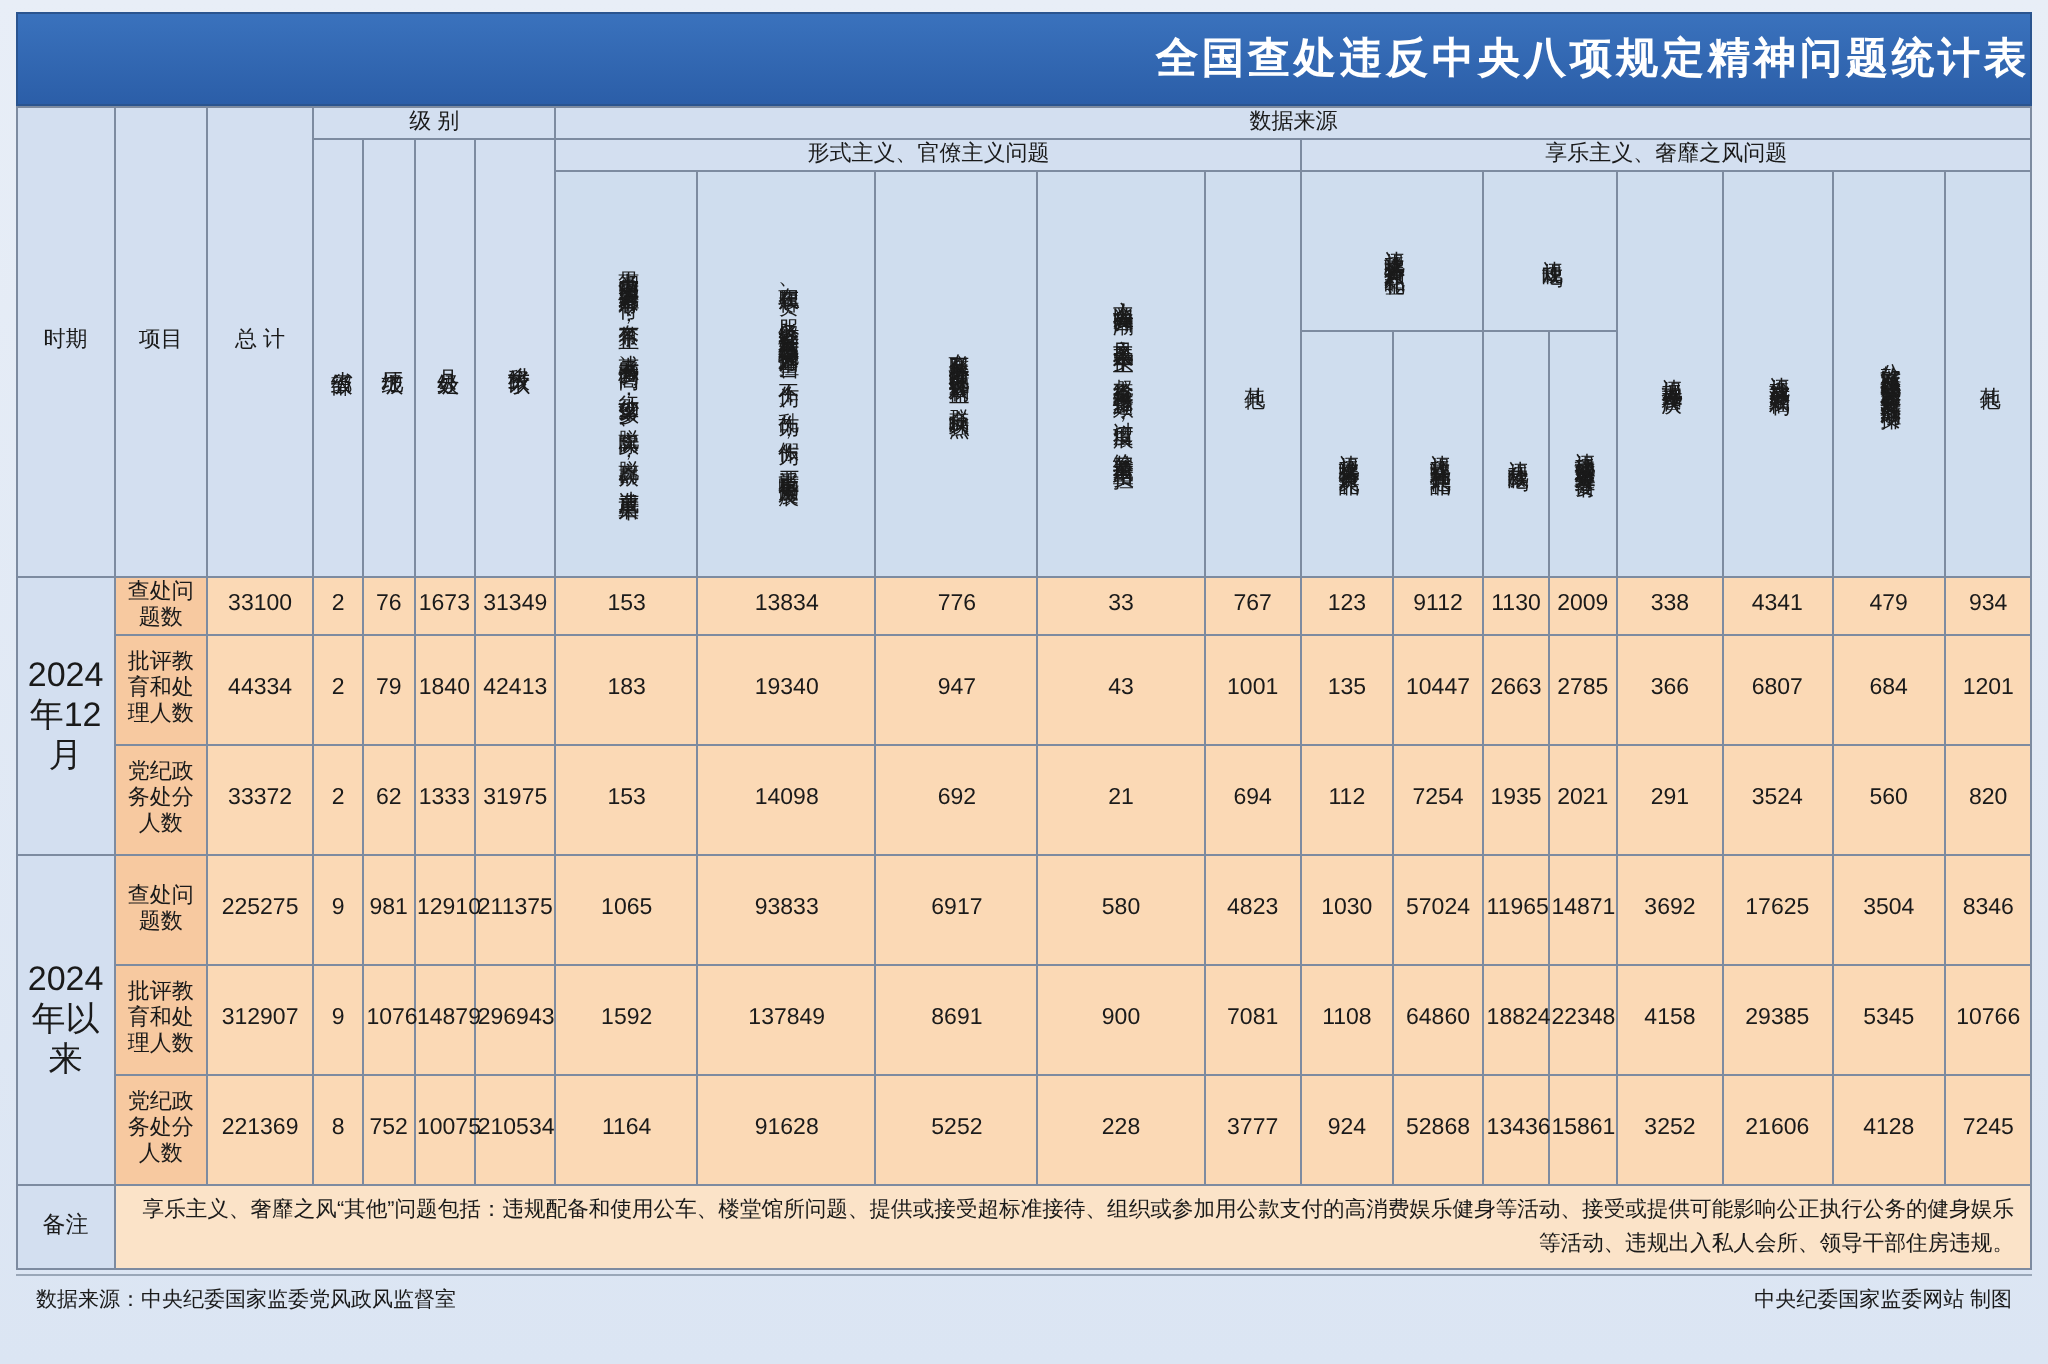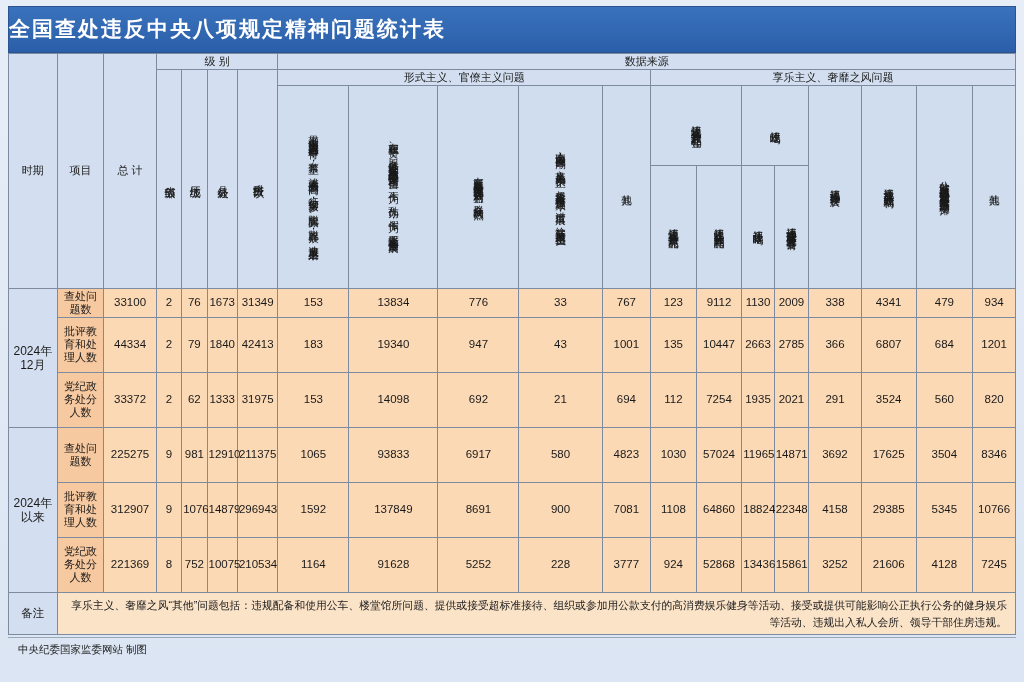--- a/index.html
+++ b/index.html
@@ -12,21 +12,21 @@
   #page{
     width:1024px;height:682px;position:relative;
     background:linear-gradient(180deg,#e8eef7 0%,#dbe5f3 100%);
     box-sizing:border-box;
     padding:6px 8px 0 8px;
   }
   .title-bar{
     background:#2f63ad;
     background:linear-gradient(180deg,#3a72bd 0%,#2b5ea8 100%);
     color:#ffffff;
-    text-align:left;
+    text-align:right;
     font-size:21px;
     font-weight:bold;
     letter-spacing:2px;
     padding:8px 0 9px 0;
     border:1px solid #2a548f;
   }
   table{
     border-collapse:collapse;
     width:1008px;
     table-layout:fixed;
@@ -47,21 +47,21 @@
     text-orientation:upright;
     letter-spacing:1px;
     margin:0 auto;
     display:inline-block;
     line-height:1.25;
     padding:2px 0;
   }
   .vtext-sm{font-size:10.5px;}
   .data{background:#fbd9b5;}
   .rowlabel{background:#f7c9a0;font-size:11px;}
-  .periodcell{background:#d3dff0;font-size:12px;}
+  .periodcell{background:#d3dff0;font-size:17px;}
   .num{font-size:11.5px;}
   .note-head{background:#d3dff0;font-size:11.5px;width:42px;}
   .note-body{background:#fbe3c8;text-align:right;font-size:10.8px;line-height:1.55;padding:4px 8px;}
   .foot{
     display:flex;justify-content:space-between;
     font-size:10.5px;color:#1a1a1a;
     padding:5px 10px 0 10px;
     width:1008px;box-sizing:border-box;
   }
   .foot-line{border-top:1px solid #9aa7b8;margin-top:2px;}
@@ -274,16 +274,17 @@
 
     <tr>
       <td class="note-head">备注</td>
       <td class="note-body" colspan="19">享乐主义、奢靡之风“其他”问题包括：违规配备和使用公车、楼堂馆所问题、提供或接受超标准接待、组织或参加用公款支付的高消费娱乐健身等活动、接受或提供可能影响公正执行公务的健身娱乐等活动、违规出入私人会所、领导干部住房违规。</td>
     </tr>
   </tbody>
     </table>
 
   <div class="foot-line"></div>
   <div class="foot">
+    <span>数据来源：中央纪委国家监委党风政风监督室</span>
     <span>中央纪委国家监委网站 制图</span>
   </div>
 
 </div>
 
 </body></html>

